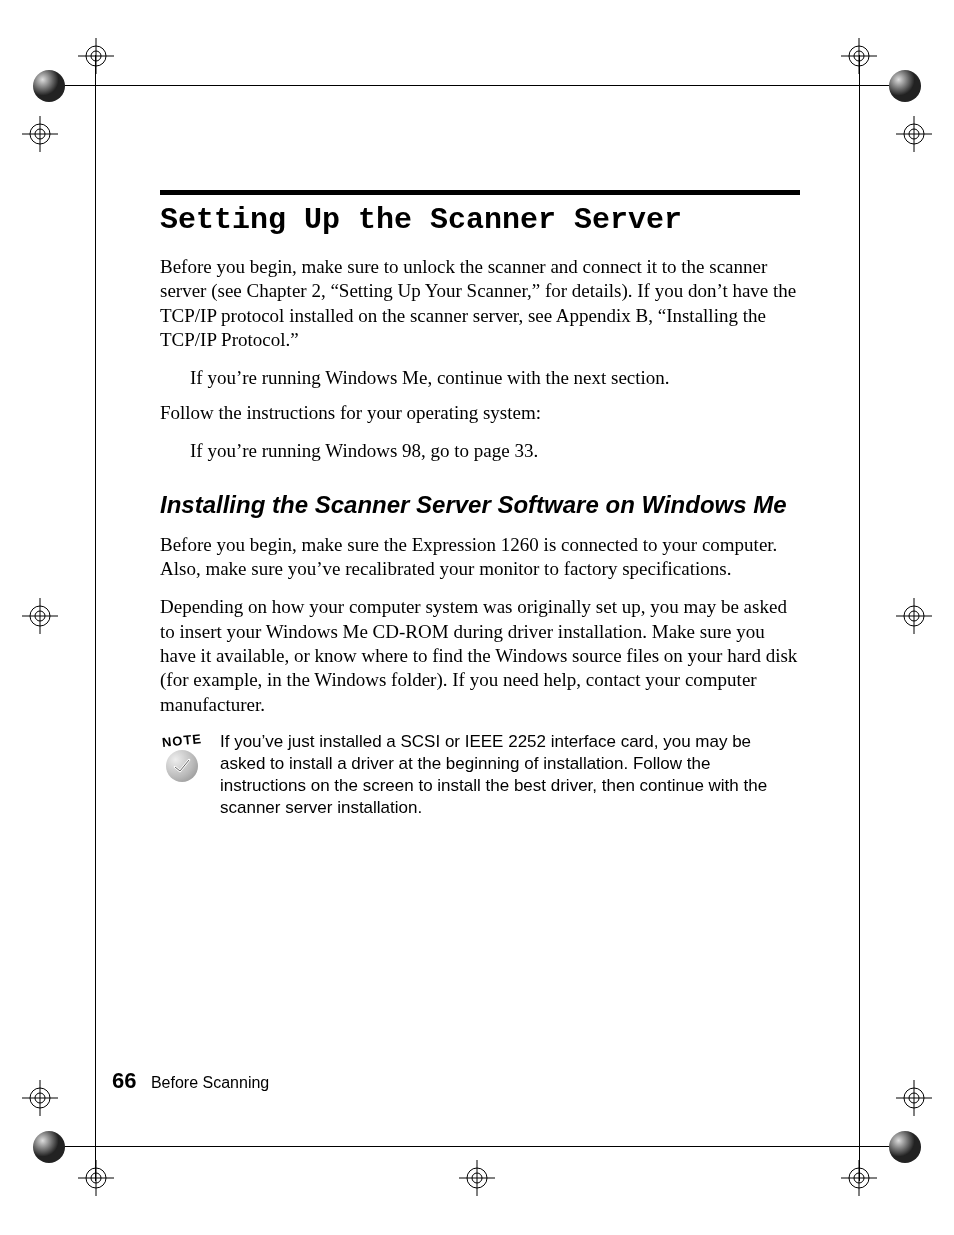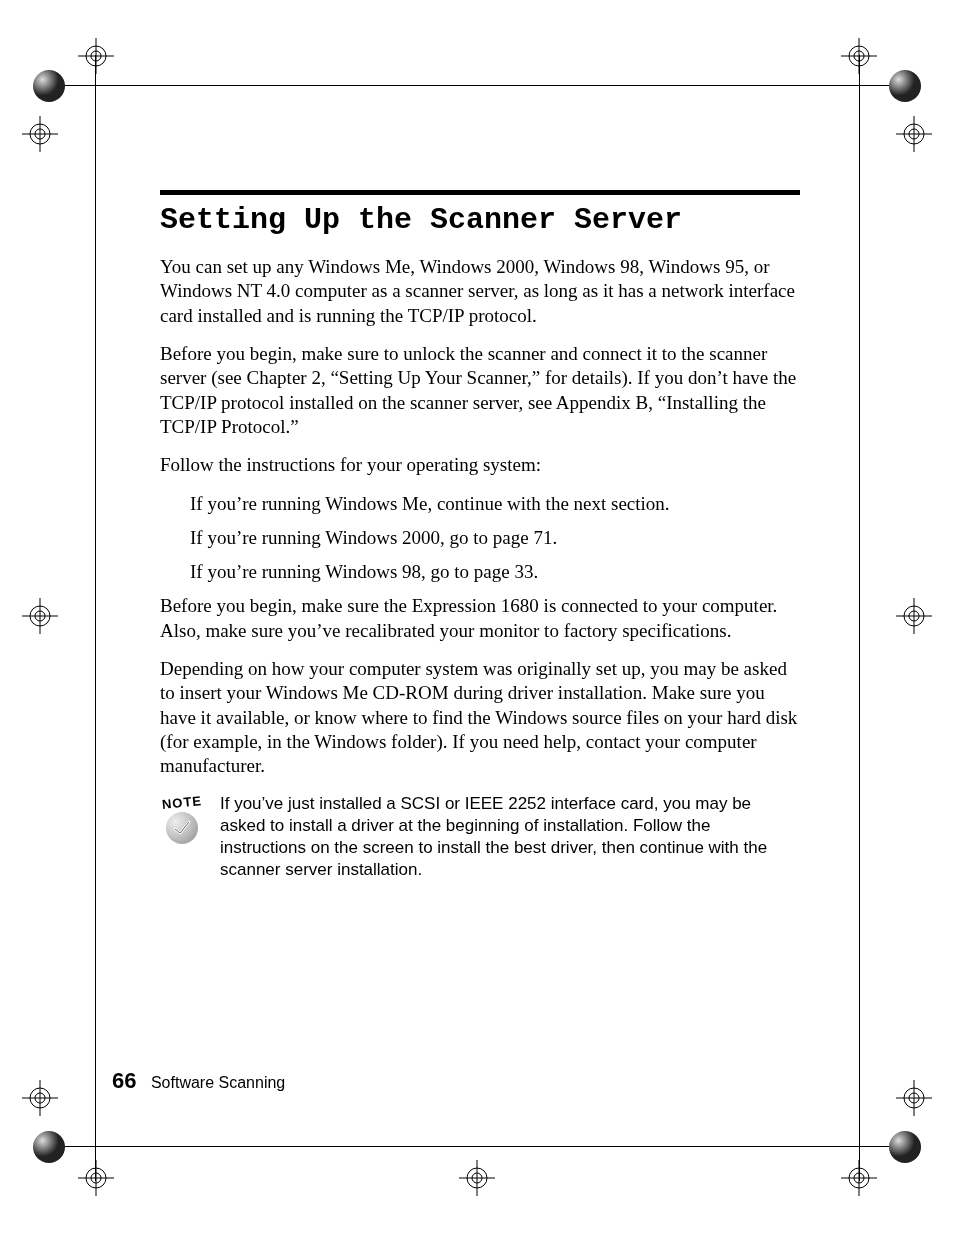--- a/index.html
+++ b/index.html
@@ -263,44 +263,43 @@
       <circle cx="18" cy="18" r="5" fill="none" stroke="#000" stroke-width="1"></circle>
       <line x1="0" y1="18" x2="36" y2="18" stroke="#000"></line>
       <line x1="18" y1="0" x2="18" y2="36" stroke="#000"></line>
     </svg>
 </div>
 
 <div class="page">
   <div class="rule"></div>
   <h1 class="main-heading">Setting Up the Scanner Server</h1>
 
-  <p class="body-serif">You can set up any Windows Me, Windows 2000, Windows 98, Windows 95, or Windows NT 4.0 computer as a scanner server, as long as it has a network interface card installed and is running the TCP/IP protocol.</p>
   <p class="body-serif">Before you begin, make sure to unlock the scanner and connect it to the scanner server (see Chapter 2, “Setting Up Your Scanner,” for details). If you don’t have the TCP/IP protocol installed on the scanner server, see Appendix B, “Installing the TCP/IP Protocol.”</p>
+  <p class="body-serif indent">If you’re running Windows Me, continue with the next section.</p>
+
   <p class="body-serif">Follow the instructions for your operating system:</p>
-
-  <p class="body-serif indent">If you’re running Windows Me, continue with the next section.</p>
-  <p class="body-serif indent">If you’re running Windows 2000, go to page 71.</p>
   <p class="body-serif indent">If you’re running Windows 98, go to page 33.</p>
 
-
-  <p class="body-serif">Before you begin, make sure the Expression 1680 is connected to your computer. Also, make sure you’ve recalibrated your monitor to factory specifications.</p>
+  <h2 class="sub-heading">Installing the Scanner Server Software on Windows Me</h2>
+
+  <p class="body-serif">Before you begin, make sure the Expression 1260 is connected to your computer. Also, make sure you’ve recalibrated your monitor to factory specifications.</p>
   <p class="body-serif">Depending on how your computer system was originally set up, you may be asked to insert your Windows Me CD-ROM during driver installation. Make sure you have it available, or know where to find the Windows source files on your hard disk (for example, in the Windows folder). If you need help, contact your computer manufacturer.</p>
 
   <div class="note-block">
     <div class="note-icon">
       <div class="note-badge">
         <div class="note-label" style="transform: rotate(-6deg);">NOTE</div>
         <div class="note-circle">
           <svg width="18" height="18" viewBox="0 0 18 18">
             <path d="M2 10 L7 14 L16 3" fill="none" stroke="#fff" stroke-width="2.4" stroke-linecap="round" stroke-linejoin="round"></path>
             <path d="M2 10 L7 14 L16 3" fill="none" stroke="#666" stroke-width="1"></path>
           </svg>
         </div>
       </div>
     </div>
     <div class="note-text">If you’ve just installed a SCSI or IEEE 2252 interface card, you may be asked to install a driver at the beginning of installation. Follow the instructions on the screen to install the best driver, then continue with the scanner server installation.</div>
   </div>
 </div>
 
 <div class="footer">
   <span class="num">66</span>
-  <span>Software Scanning</span>
+  <span>Before Scanning</span>
 </div>
 
 </body></html>

